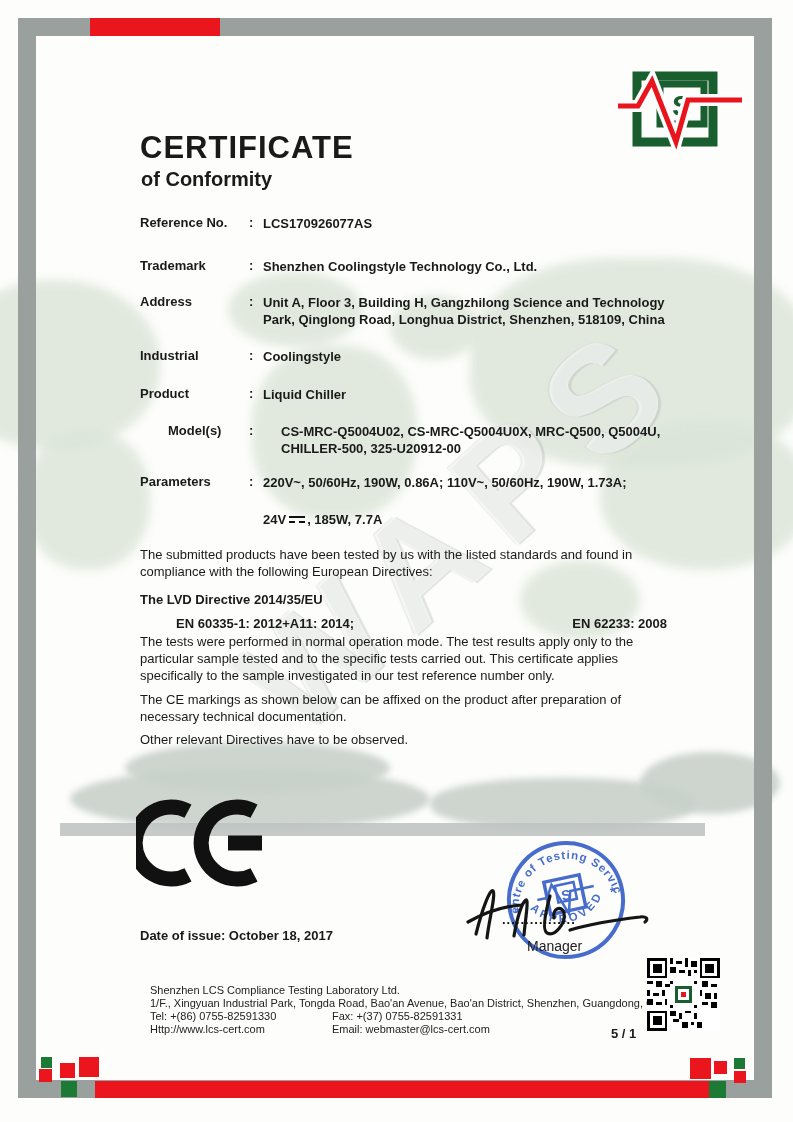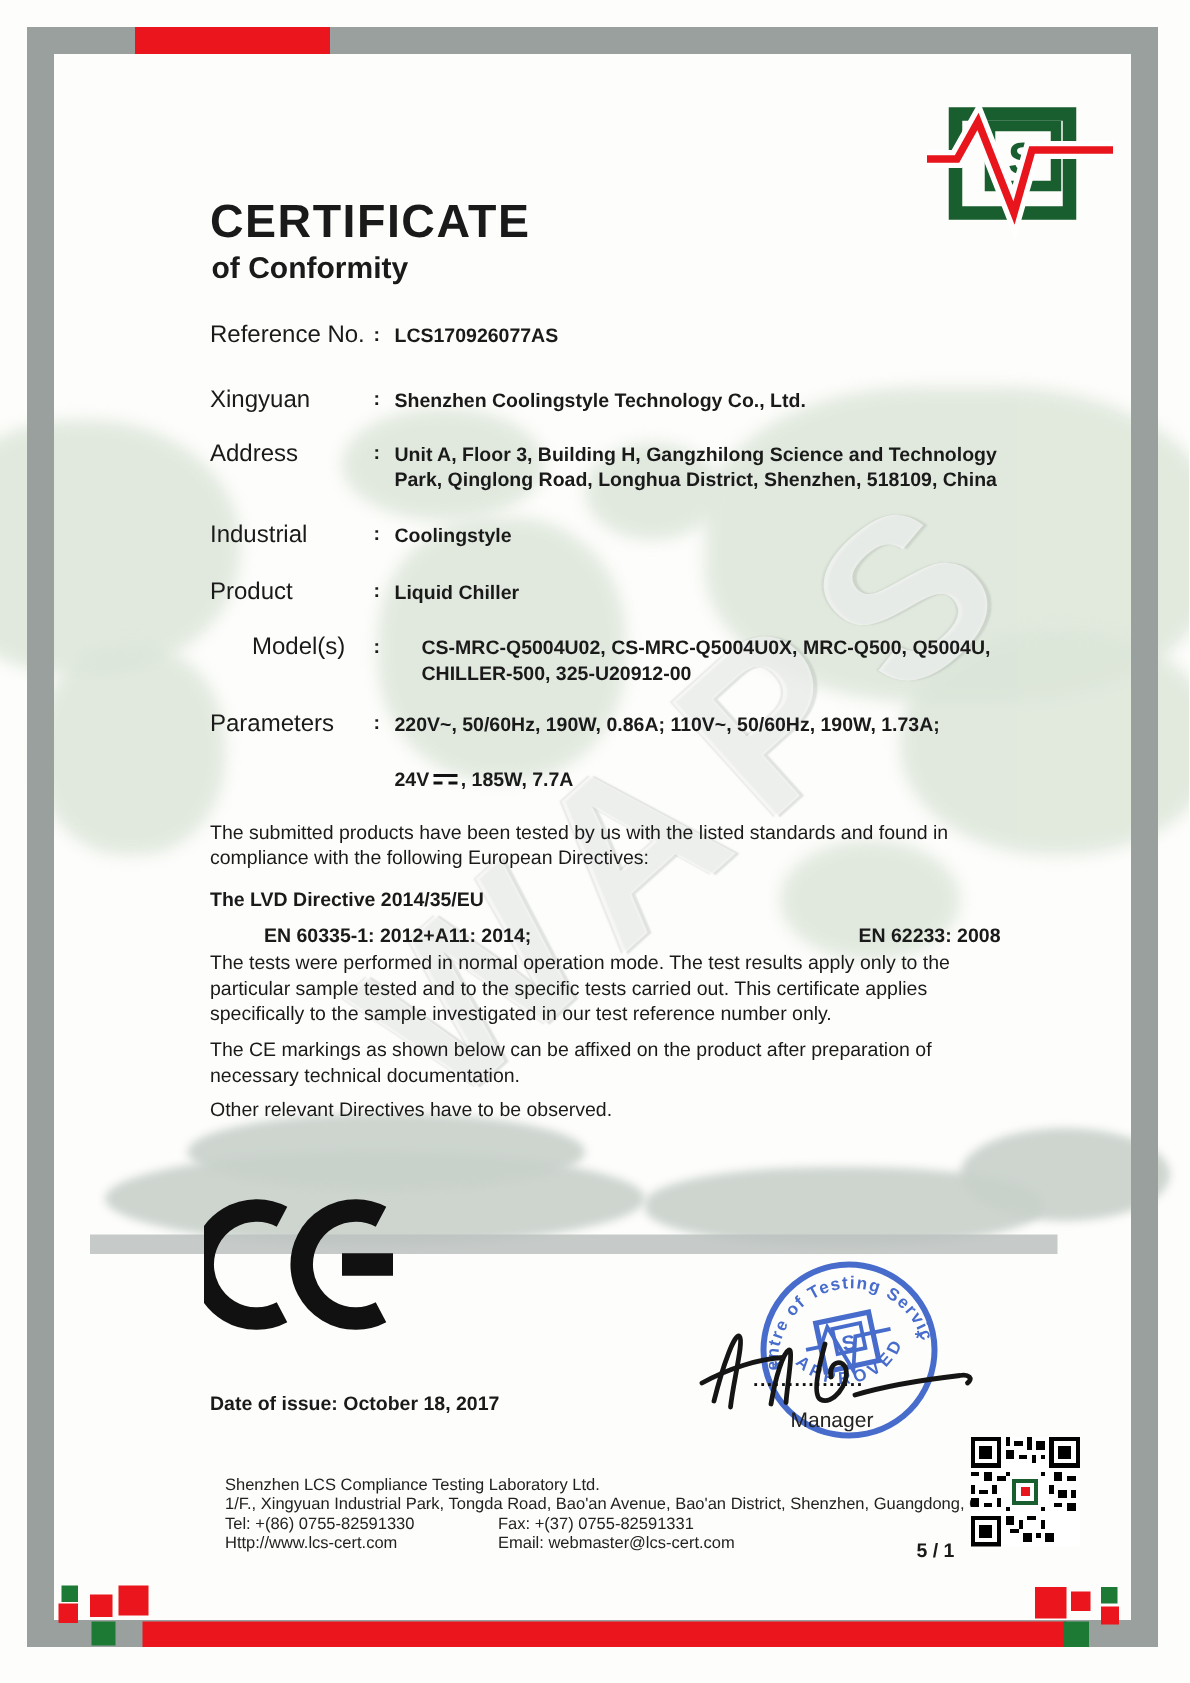--- a/index.html
+++ b/index.html
@@ -14,21 +14,21 @@
   .land{position:absolute;background:#dbe5d8;filter:blur(5px);opacity:.8;}
   .land2{position:absolute;background:#c9d1cb;filter:blur(3px);opacity:.9;}
   .stripe{position:absolute;background:#bcc2c0;opacity:.85;}
   .wmtext{position:absolute;left:205px;top:640px;transform:rotate(-42deg);transform-origin:0 0;
           font-size:150px;font-weight:bold;letter-spacing:22px;color:rgba(255,255,255,0.6);
           text-shadow:2px 2px 1px rgba(170,178,170,0.35), -1px -1px 1px rgba(170,178,170,0.25);
           white-space:nowrap;}
   
   .title{font-size:31px;font-weight:bold;letter-spacing:1px;}
   .subtitle{font-size:20px;font-weight:bold;}
-  .fieldlabel{font-size:16px;font-weight:normal;width:108px;}
+  .fieldlabel{font-size:13px;font-weight:bold;width:108px;}
   .fieldcolon{font-size:13px;font-weight:bold;}
   .fieldvalue{font-size:13px;font-weight:bold;width:412px;line-height:17px;}
   .nowrap{white-space:nowrap;width:auto;}
   .para{font-size:13px;line-height:17px;width:530px;}
   .bold{font-weight:bold;}
   .rightal{text-align:right;width:527px;}
   .footer{font-size:11px;line-height:13px;color:#222;}
   .pageno{font-size:13px;font-weight:bold;}
   .dots{font-size:13px;font-weight:bold;letter-spacing:1px;color:#111;}
   .manager{font-size:14px;color:#222;}
@@ -86,21 +86,21 @@
     <polyline points="2,42 22,42 36,17 60,78 72,36 126,36" fill="none" stroke="#e8151c" stroke-width="5"></polyline>
   </svg>
 
   <div class="abs title" style="left:140px;top:130px;">CERTIFICATE</div>
   <div class="abs subtitle" style="left:141px;top:168px;">of Conformity</div>
 
   <div class="abs fieldlabel" style="left:140px;top:215px;">Reference No.</div>
   <div class="abs fieldcolon" style="left:249px;top:215px;">:</div>
   <div class="abs fieldvalue nowrap" style="left:263px;top:215px;">LCS170926077AS</div>
 
-  <div class="abs fieldlabel" style="left:140px;top:258px;">Xingyuan</div>
+  <div class="abs fieldlabel" style="left:140px;top:258px;">Trademark</div>
   <div class="abs fieldcolon" style="left:249px;top:258px;">:</div>
   <div class="abs fieldvalue nowrap" style="left:263px;top:258px;">Shenzhen Coolingstyle Technology Co., Ltd.</div>
 
   <div class="abs fieldlabel" style="left:140px;top:294px;">Address</div>
   <div class="abs fieldcolon" style="left:249px;top:294px;">:</div>
   <div class="abs fieldvalue" style="left:263px;top:294px;">Unit A, Floor 3, Building H, Gangzhilong Science and Technology Park, Qinglong Road, Longhua District, Shenzhen, 518109, China</div>
 
   <div class="abs fieldlabel" style="left:140px;top:348px;">Industrial</div>
   <div class="abs fieldcolon" style="left:249px;top:348px;">:</div>
   <div class="abs fieldvalue nowrap" style="left:263px;top:348px;">Coolingstyle</div>

